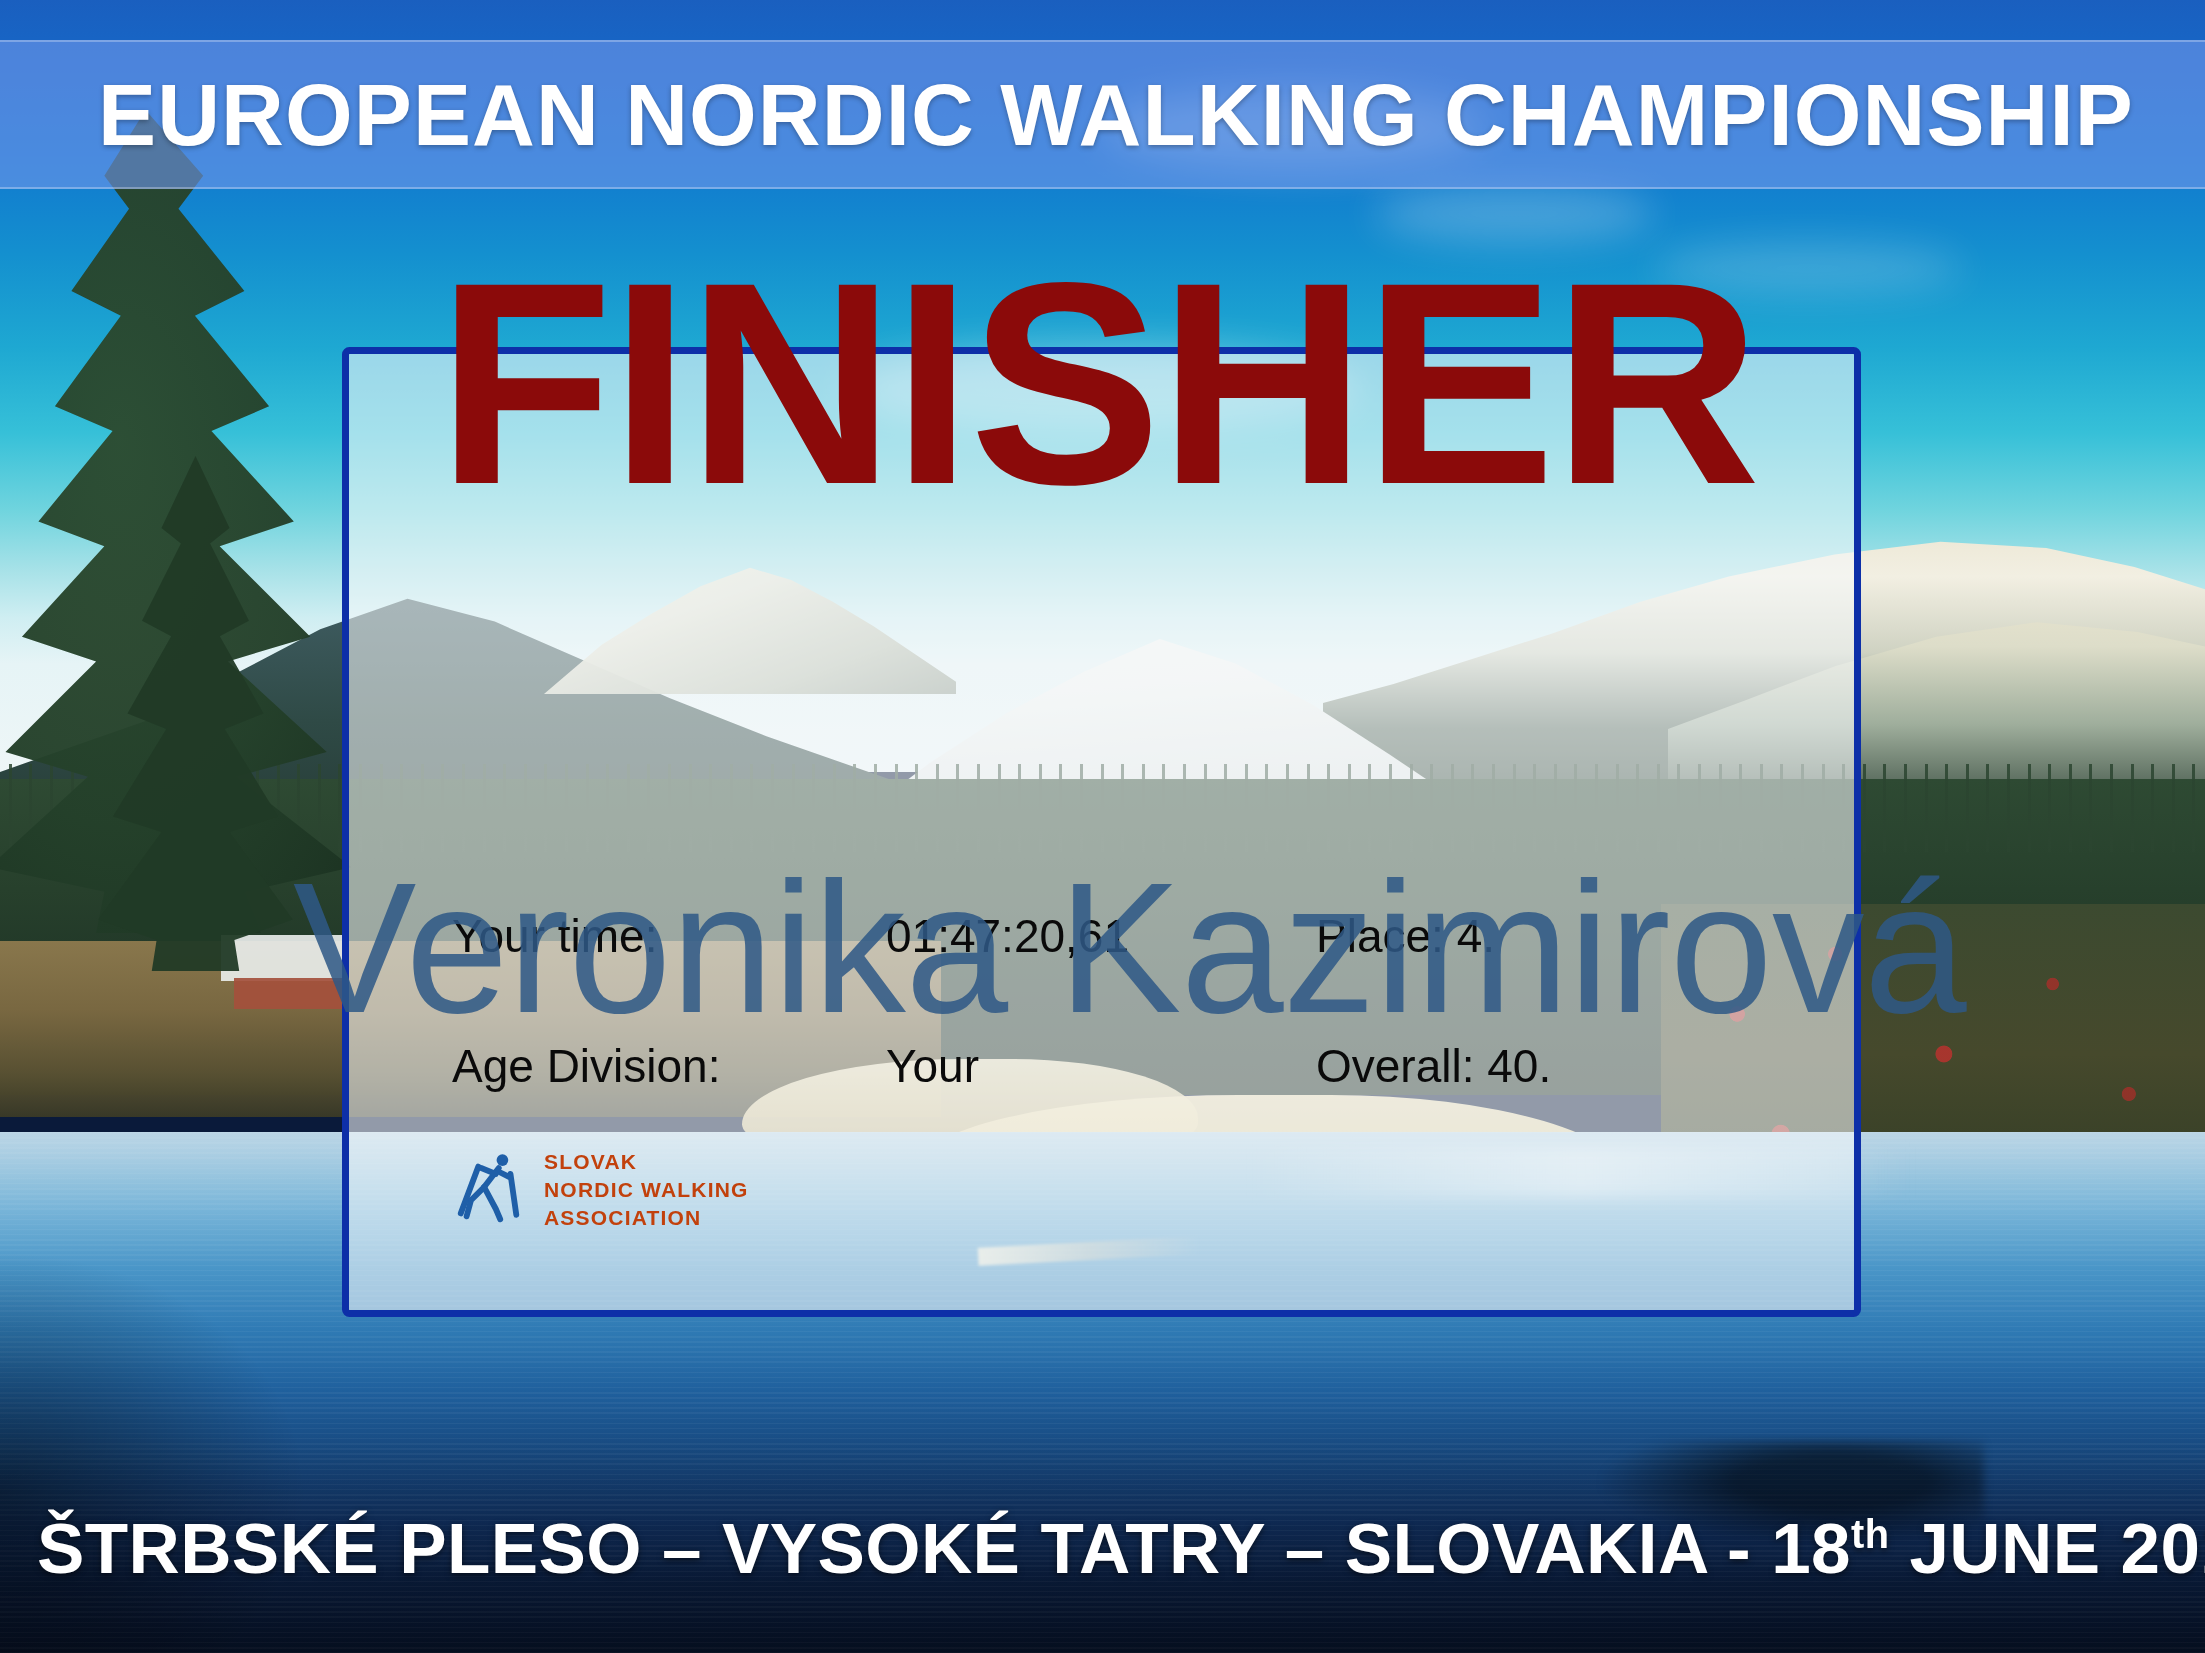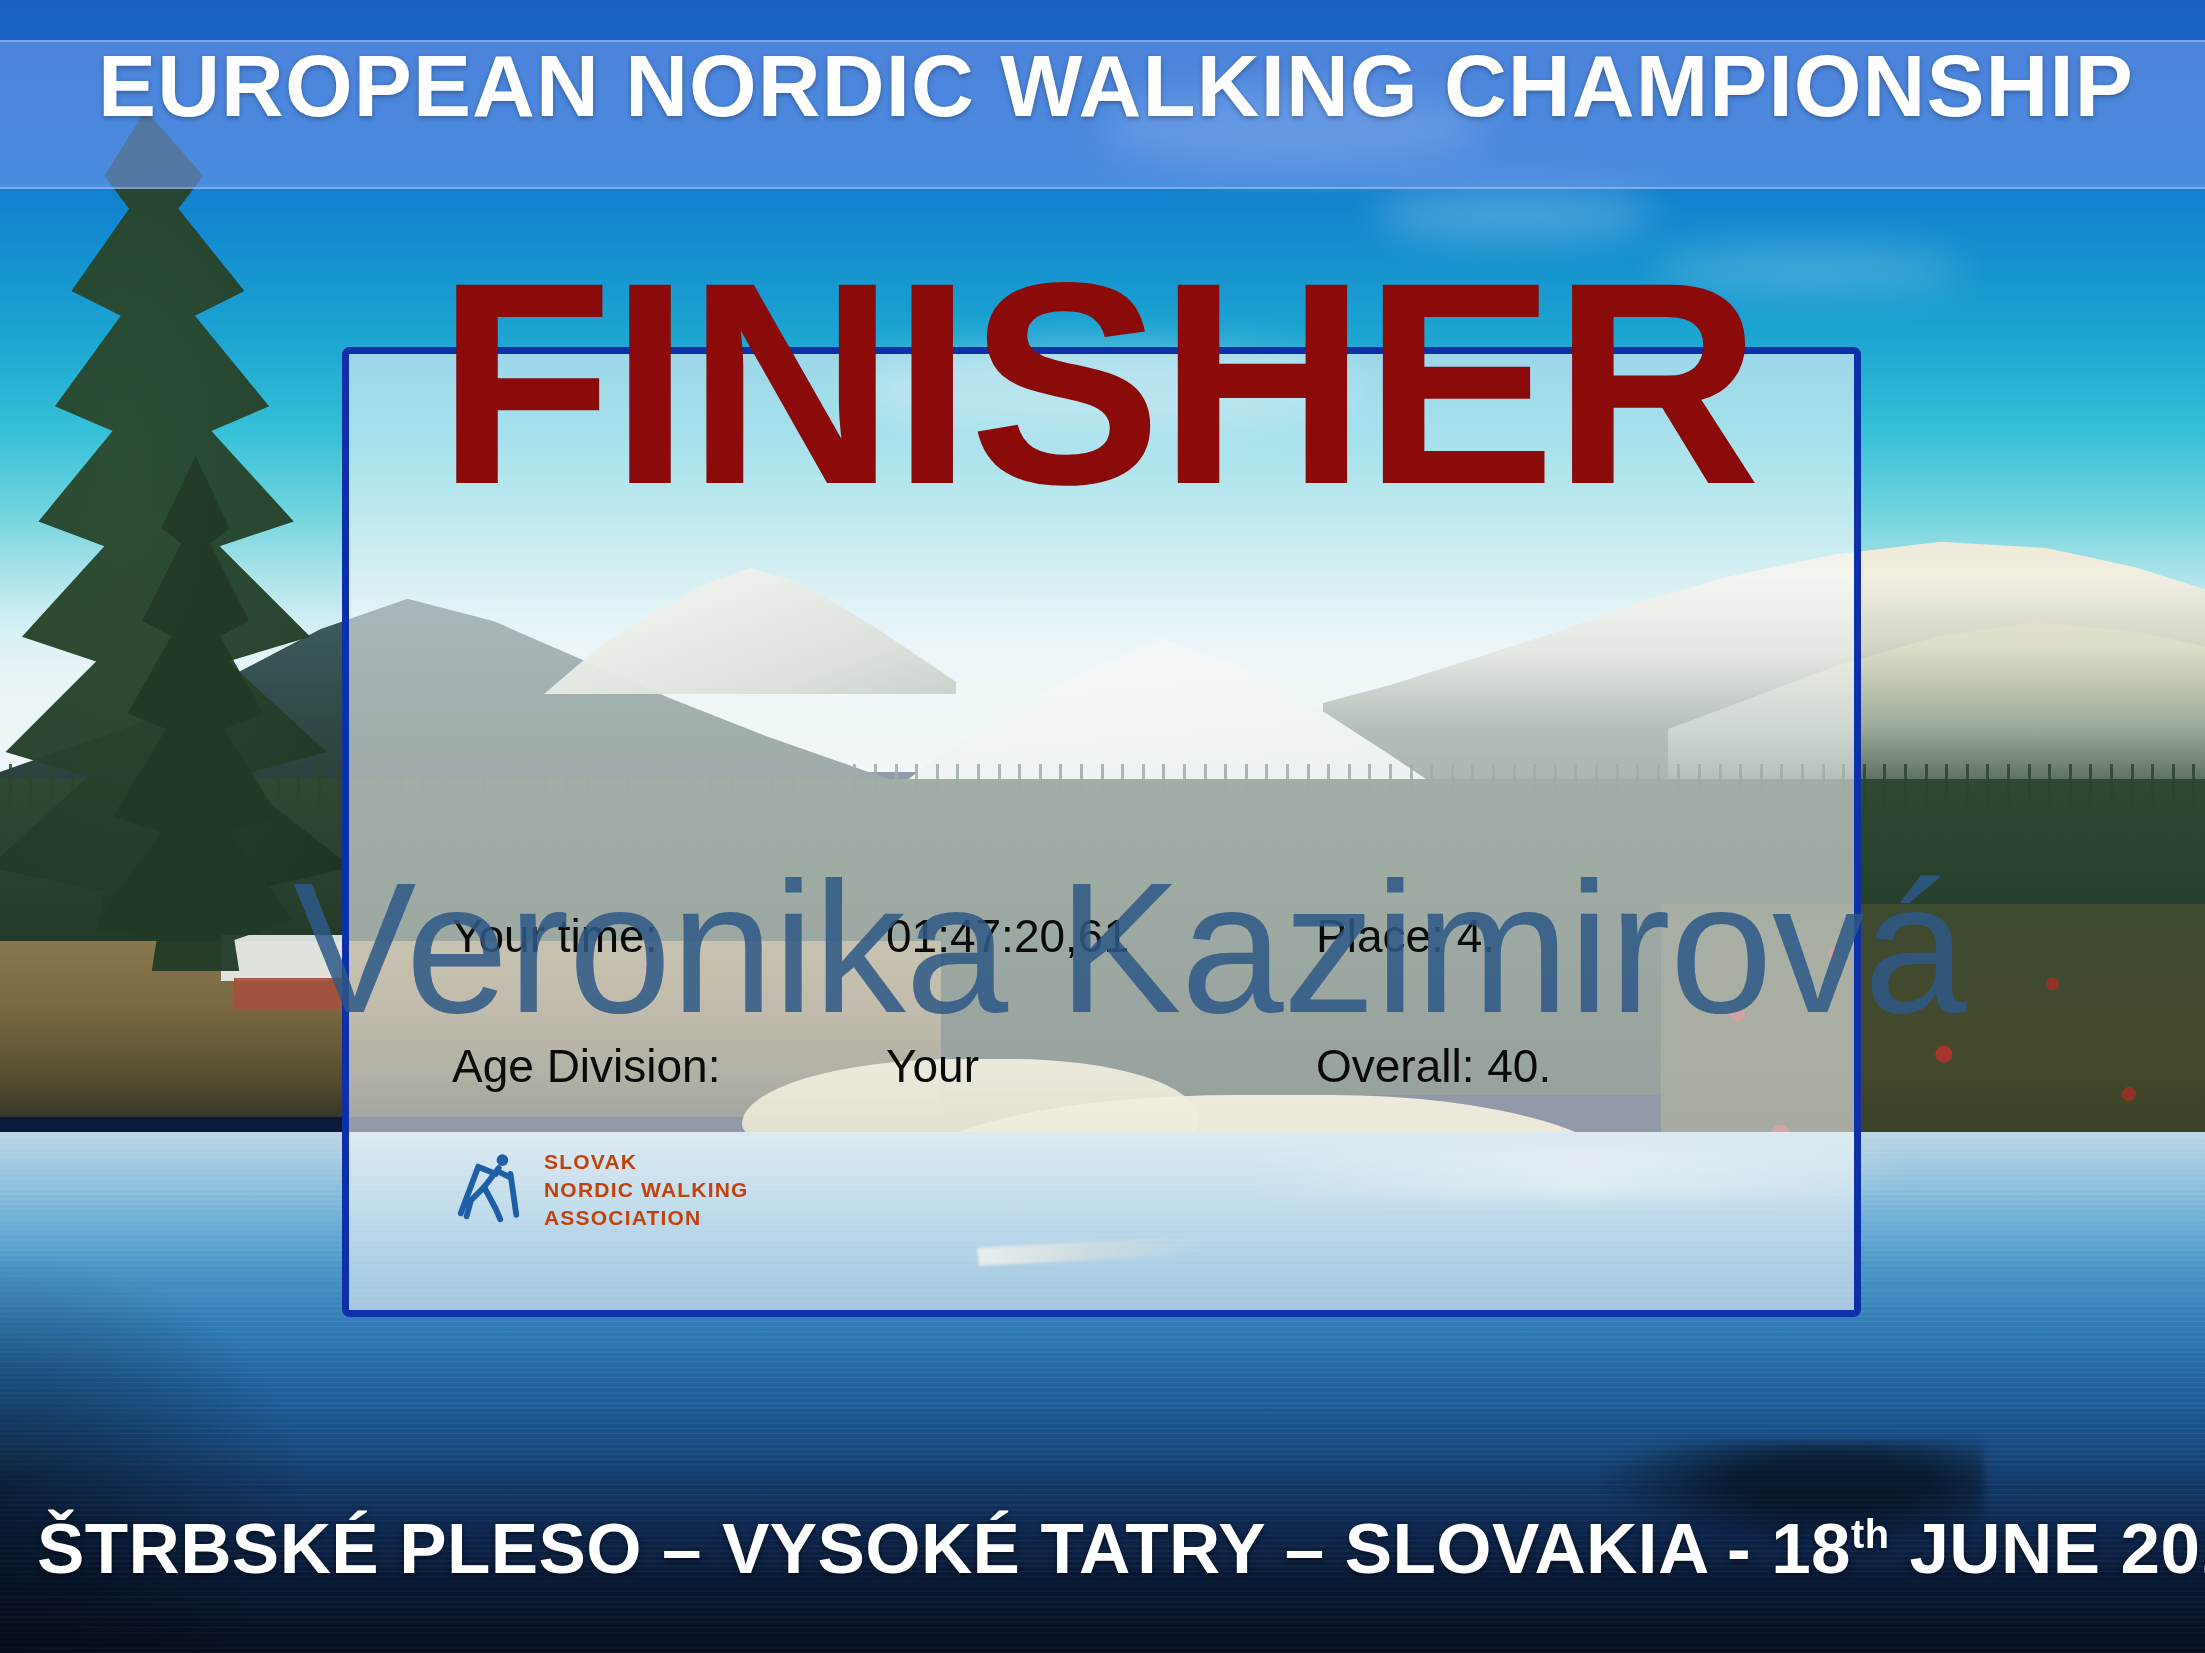--- a/index.html
+++ b/index.html
@@ -173,21 +173,21 @@
   
   .vig-l{position:absolute;left:0;top:1250px;width:309px;height:404px;background:radial-gradient(ellipse at 0% 60%, rgba(0,0,0,.45), transparent 70%);}
   .vig-b{position:absolute;left:0;bottom:0;width:100%;height:221px;background:linear-gradient(180deg,transparent,rgba(0,0,0,.35));}
 
   
   .header-band{
     position:absolute;left:0;top:40px;width:2205px;height:149px;
     background:rgba(110,150,232,.62);
     border-top:2.2px solid rgba(255,255,255,.28);
     border-bottom:2.2px solid rgba(255,255,255,.28);
-    display:flex;
+    display:flex;align-items:center;
   }
   .header-title{
     margin-left:98px;
     color:#ffffff;font-weight:bold;font-size:87px;line-height:1;
     letter-spacing:1.1px;white-space:nowrap;
     text-shadow:0 2.2px 5.1px rgba(0,0,0,.30);
   }
 
   
   .card{

